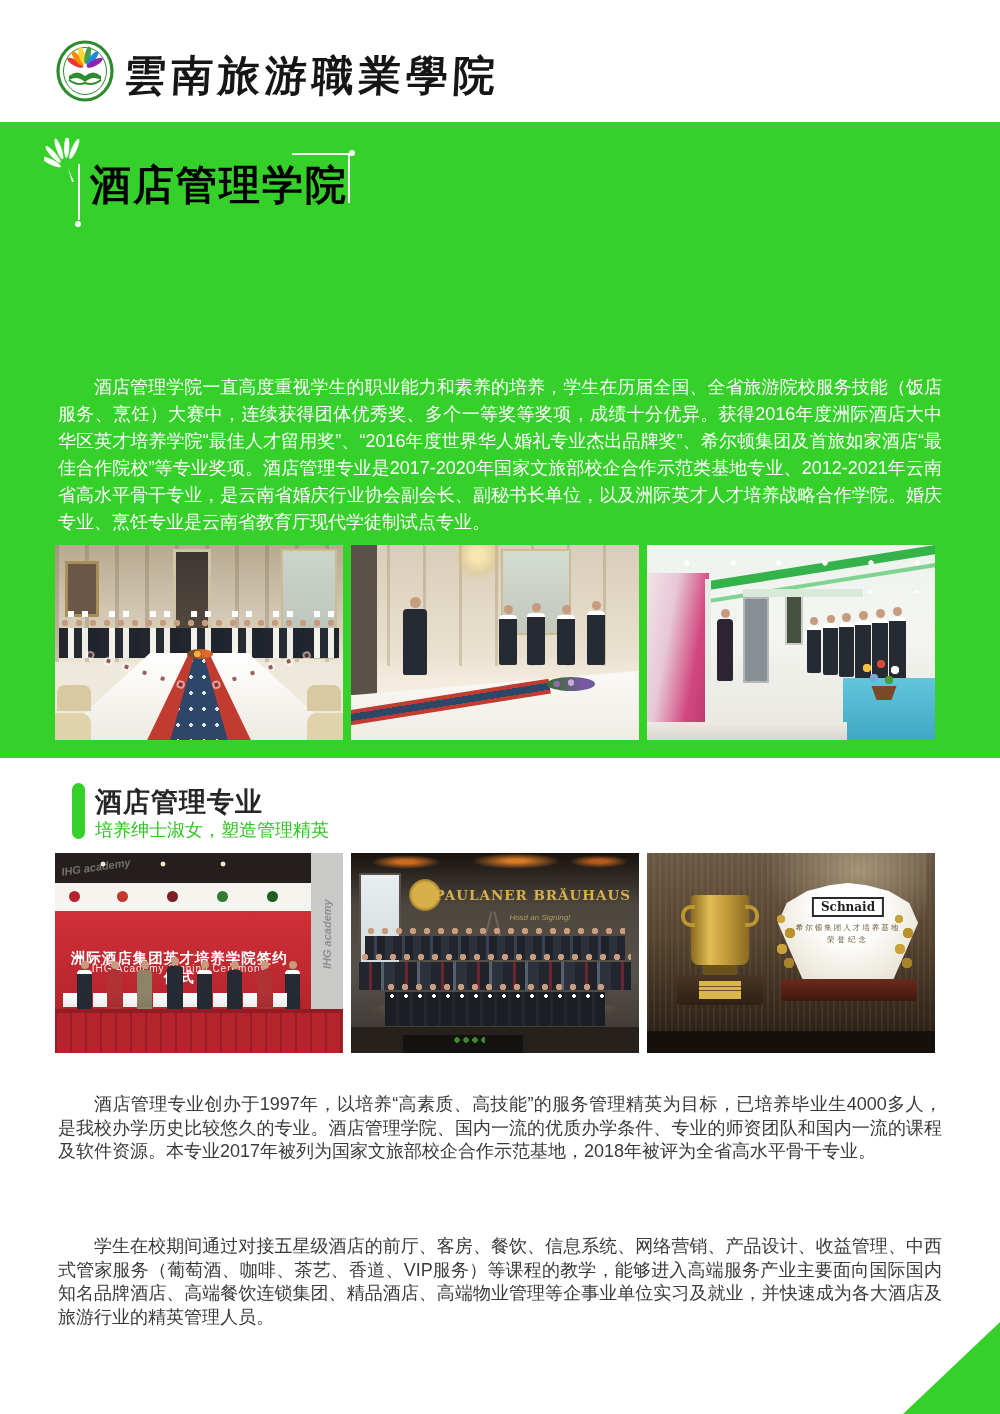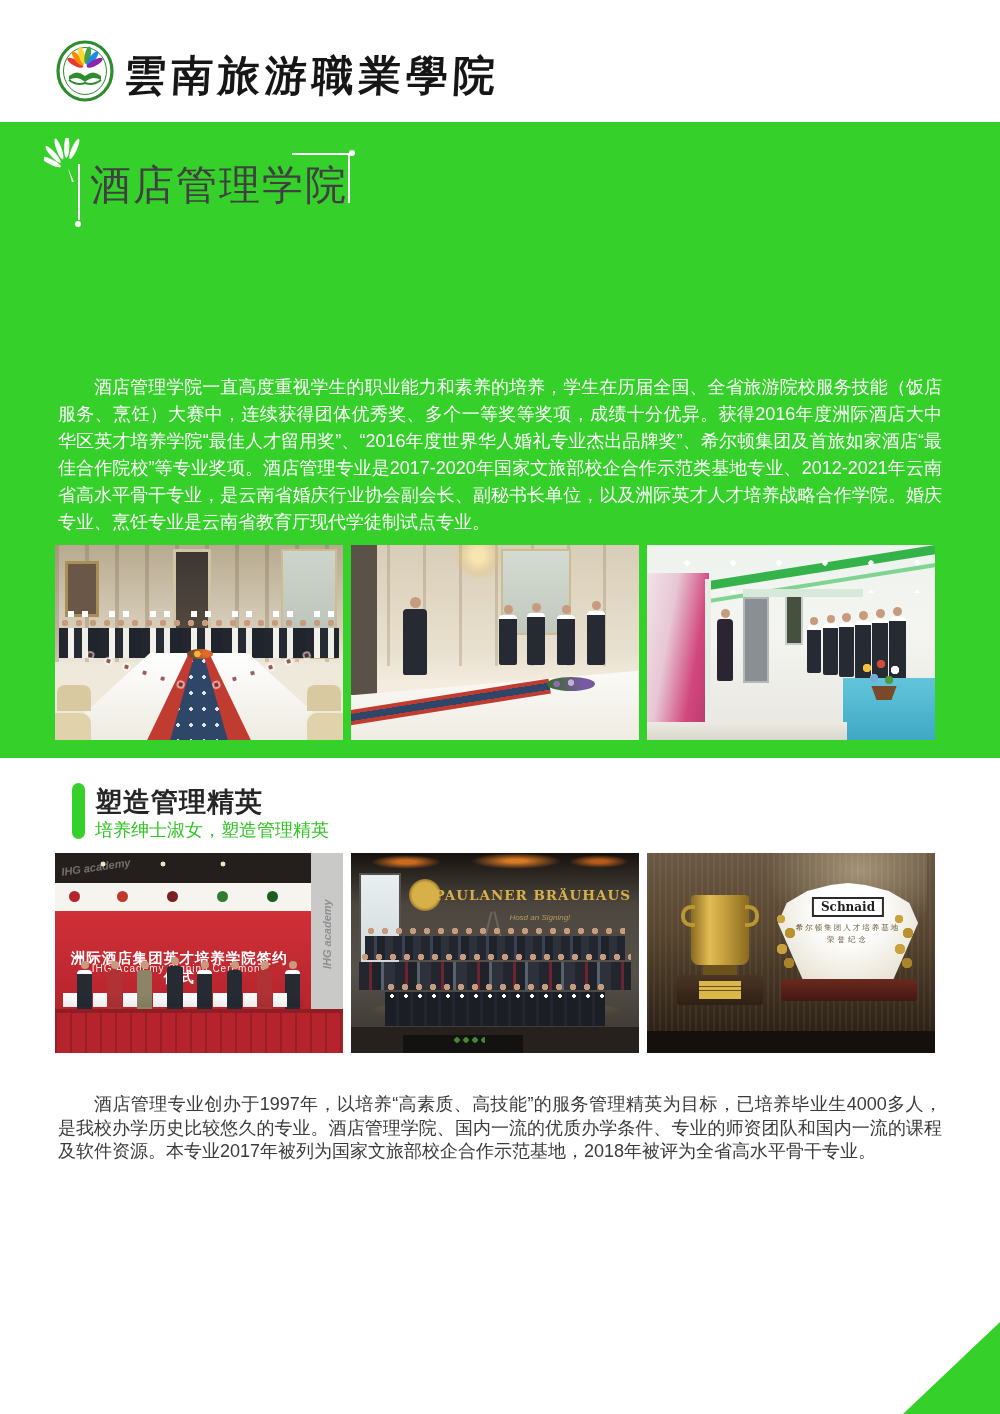--- a/index.html
+++ b/index.html
@@ -8,21 +8,21 @@
   .page{position:relative;width:1000px;height:1414px;margin:0 auto;background:#fff;overflow:hidden}
 
   
   .hdr{position:absolute;left:0;top:0;width:1000px;height:122px;background:#fff}
   .logo{position:absolute;left:56px;top:40px}
   .college-name{position:absolute;left:124px;top:48px;font-family:"DejaVu Serif",serif;font-weight:bold;
     font-size:42px;letter-spacing:5px;color:#161616;transform:skewX(-3deg)}
 
   
   .hero{position:absolute;left:0;top:122px;width:1000px;height:636px;background:#35d02a}
-  .hero-title{position:absolute;left:90px;top:36px;color:#404040;font-size:41px;font-weight:normal;letter-spacing:2px}
+  .hero-title{position:absolute;left:90px;top:36px;color:#000000;font-size:41px;font-weight:bold;letter-spacing:2px}
   .deco-line{position:absolute;background:#fff}
   .deco-dot{position:absolute;width:6px;height:6px;border-radius:50%;background:#fff}
   .hero p{position:absolute;left:58px;width:884px;color:#fff;font-size:18px;line-height:27px;
     text-align:justify;text-indent:2em}
 
   
   .ph{position:absolute;width:288px;overflow:hidden;background:#777}
   .row1 .ph{top:423px;height:195px}
   .ab{position:absolute}
 
@@ -211,21 +211,21 @@
         <div class="ab" style="right:0;bottom:0;width:92px;height:62px;background:linear-gradient(#63c5dc,#3fa8c4)"></div>
         <div class="ab" style="right:26px;bottom:52px;width:52px;height:30px;background-image:radial-gradient(circle at 10px 10px,#f5c23c 4px,rgba(0,0,0,0) 4.5px),radial-gradient(circle at 24px 6px,#d24a3a 4px,rgba(0,0,0,0) 4.5px),radial-gradient(circle at 38px 12px,#ffffff 4px,rgba(0,0,0,0) 4.5px),radial-gradient(circle at 17px 20px,#7aa7d9 4px,rgba(0,0,0,0) 4.5px),radial-gradient(circle at 32px 22px,#4e9a3c 4px,rgba(0,0,0,0) 4.5px)"></div>
         <div class="ab" style="right:36px;bottom:40px;width:30px;height:14px;background:#7a4a28;clip-path:polygon(8% 0,92% 0,75% 100%,25% 100%)"></div>
         <div class="ab" style="left:0;bottom:0;width:200px;height:18px;background:linear-gradient(#eceae3,#d9d6cd)"></div>
       </div>
     </div>
   </div>
 
   <div class="major">
     <div class="major-bar"></div>
-    <div class="major-title">塑造管理精英</div>
+    <div class="major-title">酒店管理专业</div>
     <div class="major-sub">培养绅士淑女，塑造管理精英</div>
 
     <div class="row2">
 
       <div class="ph" style="left:55px">
         <div class="ab" style="left:0;top:0;right:0;height:30px;background:#241f1c"></div>
         <div class="ab" style="left:40px;top:6px;width:180px;height:10px;background-image:radial-gradient(circle at 8px 5px,#efe3c2 2.2px,rgba(0,0,0,0) 2.7px);background-size:60px 10px;background-repeat:repeat-x"></div>
         <div class="ihg-wm" style="left:6px;top:8px;transform:rotate(-8deg)">IHG academy</div>
         <div class="ab" style="left:0;top:30px;right:32px;height:28px;background:#f6f4ef">
           <i class="ab" style="left:14px;top:8px;width:11px;height:11px;border-radius:50%;background:#b5242c"></i>
@@ -323,16 +323,17 @@
           <div class="hil-l2">荣誉纪念</div>
         </div>
         <div class="blossom" style="left:128px;top:58px"></div>
         <div class="blossom" style="left:246px;top:58px"></div>
         <div class="ab" style="left:134px;top:126px;width:136px;height:22px;background:linear-gradient(#6a2a1e,#431710);border-radius:3px"></div>
         <div class="ab" style="left:0;bottom:0;right:0;height:22px;background:#15100b"></div>
       </div>
     </div>
 
     <p style="top:335px">酒店管理专业创办于1997年，以培养“高素质、高技能”的服务管理精英为目标，已培养毕业生4000多人，是我校办学历史比较悠久的专业。酒店管理学院、国内一流的优质办学条件、专业的师资团队和国内一流的课程及软件资源。本专业2017年被列为国家文旅部校企合作示范基地，2018年被评为全省高水平骨干专业。</p>
+    <p style="top:477px">学生在校期间通过对接五星级酒店的前厅、客房、餐饮、信息系统、网络营销、产品设计、收益管理、中西式管家服务（葡萄酒、咖啡、茶艺、香道、VIP服务）等课程的教学，能够进入高端服务产业主要面向国际国内知名品牌酒店、高端餐饮连锁集团、精品酒店、高端物业管理等企事业单位实习及就业，并快速成为各大酒店及旅游行业的精英管理人员。</p>
   </div>
 
   <div class="corner-tri"></div>
 </div>
 
 </body></html>

